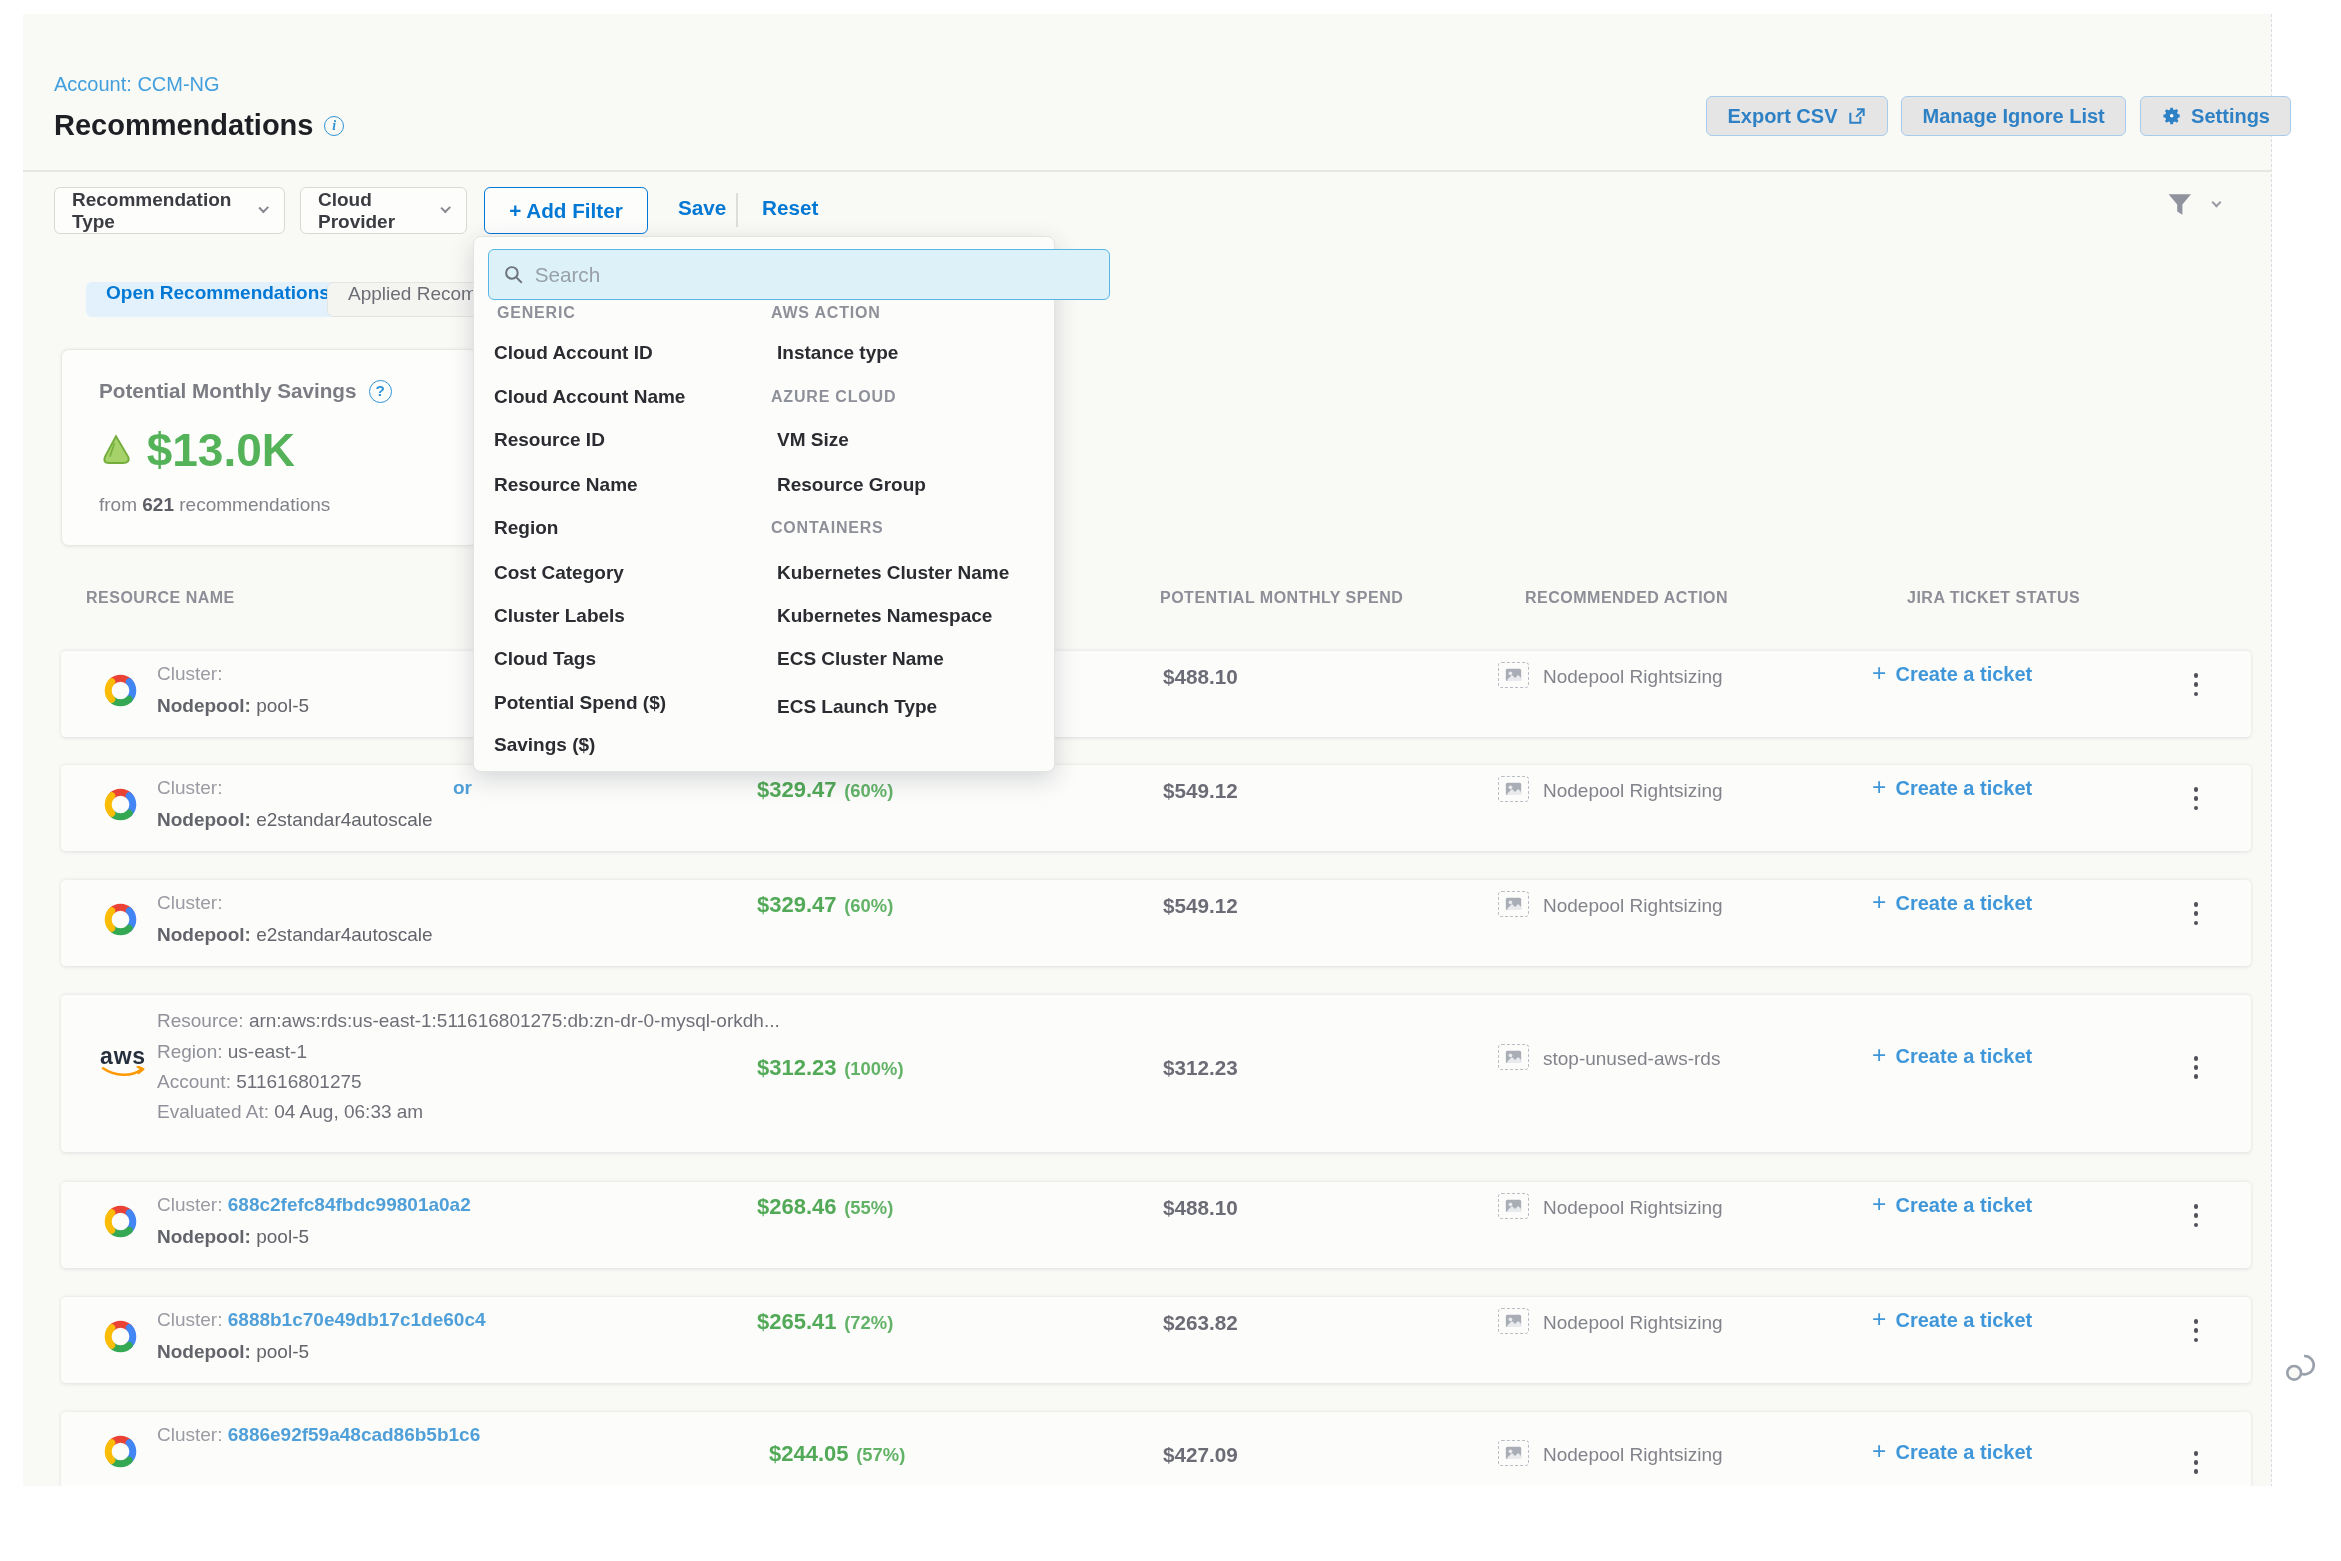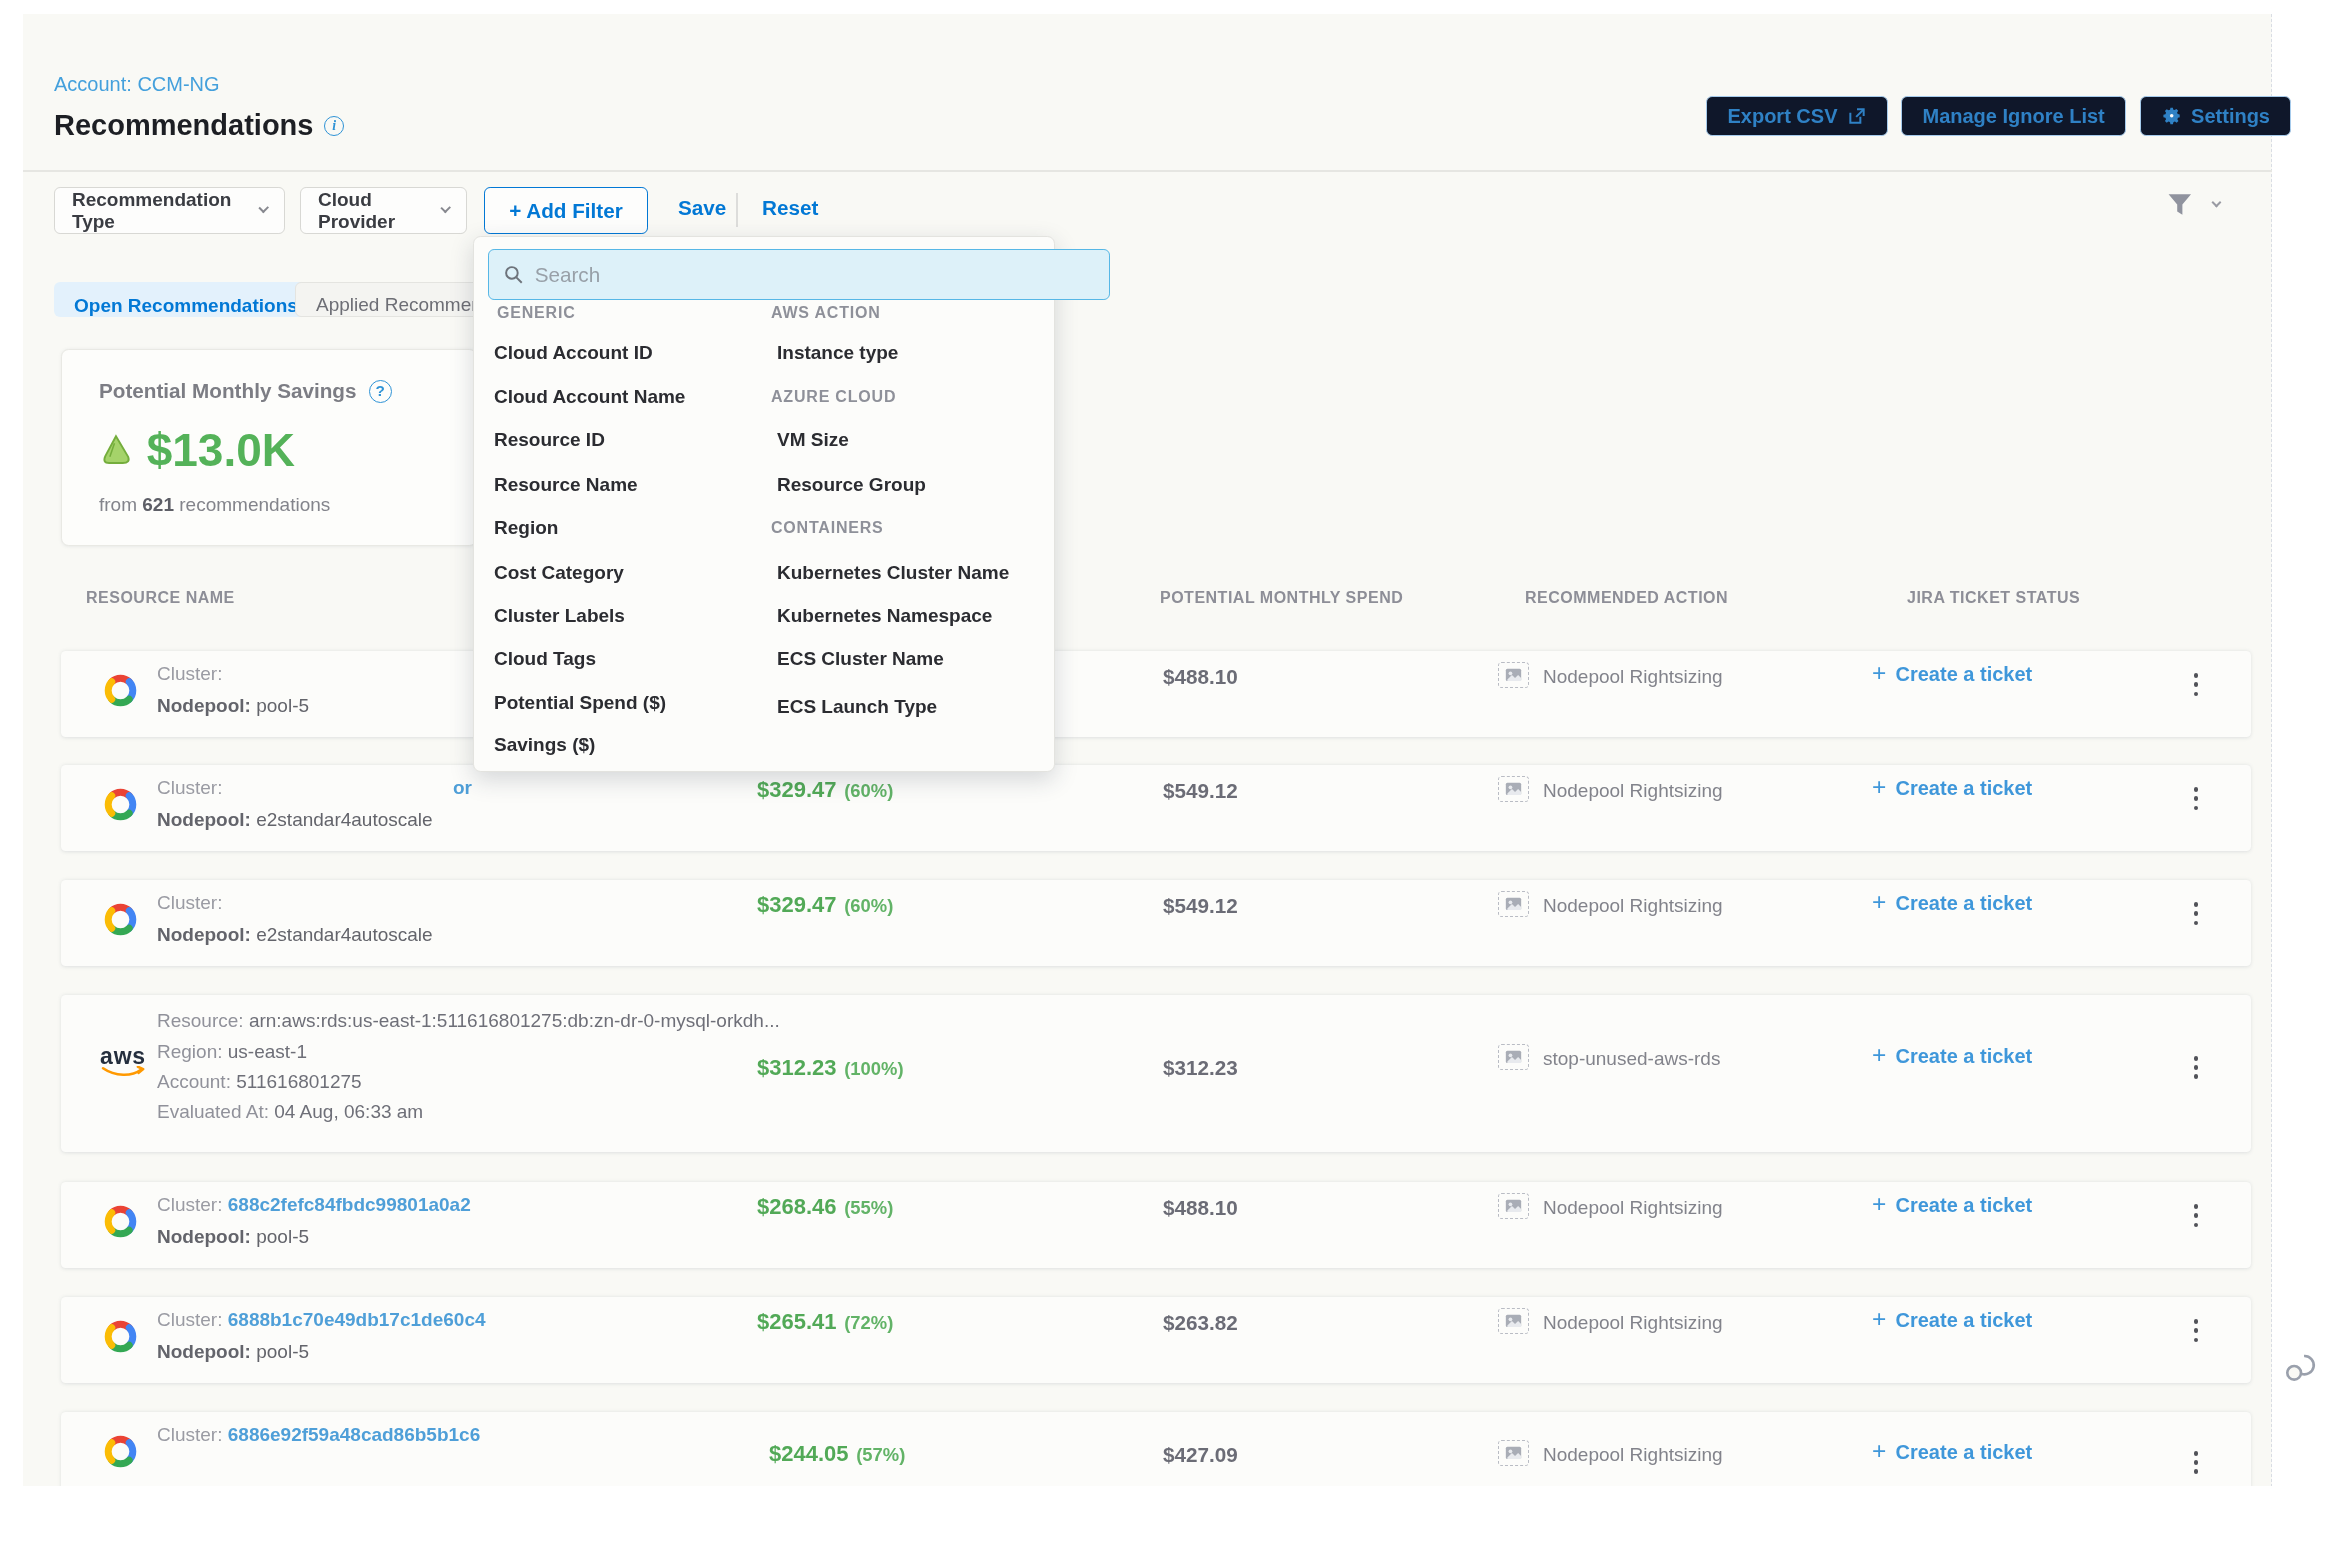--- a/index.html
+++ b/index.html
@@ -10,36 +10,36 @@
              background:#f9f9f5; border-right:1.5px dashed #d9dde4; overflow:hidden; }
 
   
   .account-link { left:54px; top:73px; font-size:20px; color:#44a0dc; }
   .page-title { left:54px; top:109px; font-size:29px; font-weight:bold; color:#1d1f24; display:flex; align-items:center; gap:10.7px; }
   .info-circle { width:20px; height:20px; border:1.5px solid #2f93d6; border-radius:50%; color:#2f93d6;
                  font-size:13.8px; font-weight:bold; display:flex; align-items:center; justify-content:center; font-family:"Liberation Serif",serif; font-style:italic; }
   .hdr-divider { left:23px; top:170px; width:2249px; height:1.5px; background:#e6e6e2; }
 
   .hdr-btns { right:51px; top:96px; display:flex; gap:13.8px; }
-  .btn-outline { height:40px; padding:0 20px; border:1.5px solid #a6cbec; border-radius:6.1px; background:#0f172a;
+  .btn-outline { height:40px; padding:0 20px; border:1.5px solid #a6cbec; border-radius:6.1px; background:#e5e5e5;
                  color:#2f81c5; font-weight:bold; font-size:20px; display:flex; align-items:center; gap:9.2px; cursor:pointer; }
 
   
   .pill { position:absolute; height:47px; border:1.5px solid #d8d8d4; border-radius:6.1px; background:#fdfdfc;
           color:#3a3c42; font-size:19px; font-weight:bold; display:flex; align-items:center; padding:12px 17px; }
   .chev { width:8.4px; height:8.4px; border-right:2.3px solid #87888f; border-bottom:2.3px solid #87888f;
           transform:rotate(45deg); margin-left:12.2px; margin-top:-4.6px; }
   .btn-addfilter { position:absolute; left:484px; top:187px; width:164px; height:47px; border:1.5px solid #0278d5; border-radius:6.1px;
           background:#fdfdfc; color:#0278d5; font-size:20.7px; font-weight:bold; display:flex; align-items:center; justify-content:center; }
   .textlink { position:absolute; top:196px; font-size:20.7px; font-weight:bold; color:#0278d5; }
   .vdivider { position:absolute; left:736px; top:193px; width:1.5px; height:34px; background:#dddddb; }
 
   
-  .tab { position:absolute; top:282px; height:35px; display:flex; align-items:flex-end; padding:0 20px;
-         font-size:19px; border-radius:6.1px; }
+  .tab { position:absolute; top:282px; height:35px; display:flex; align-items:flex-start; padding:0 20px;
+         font-size:19px; border-radius:6.1px;margin-left:32px; }
   .tab-active { left:54px; background:#e3f1fc; color:#0278d5; font-weight:bold; }
   .tab-inactive { left:295px; background:#f4f4f1; border:0.8px solid #e4e4e0; color:#6d6e75; }
 
   
   .savings-card { left:61px; top:349px; width:416px; height:197px; background:#fdfdfb;
                   border:0.8px solid #e9e9e4; border-radius:7.7px; box-shadow:0 0.8px 3.1px rgba(90,100,120,.10); }
   .savings-label { position:absolute; left:37px; top:29px; font-size:20.7px; font-weight:bold; color:#7c7d84; display:flex; align-items:center; gap:12.2px; }
   .q-circle { width:23px; height:23px; border:1.5px solid #2f93d6; border-radius:50%; color:#2f93d6; font-size:15.3px; font-weight:bold;
               display:flex; align-items:center; justify-content:center; }
   .savings-amount { position:absolute; left:37px; top:73px; display:flex; align-items:center; gap:10.7px;

